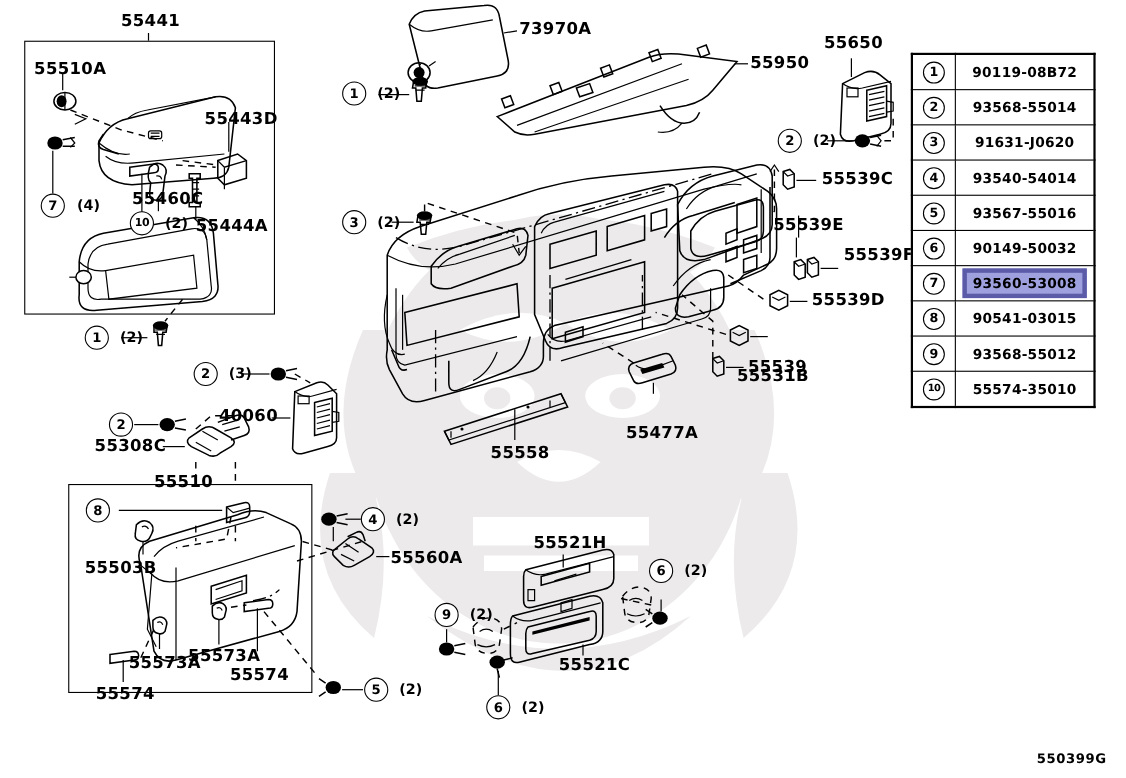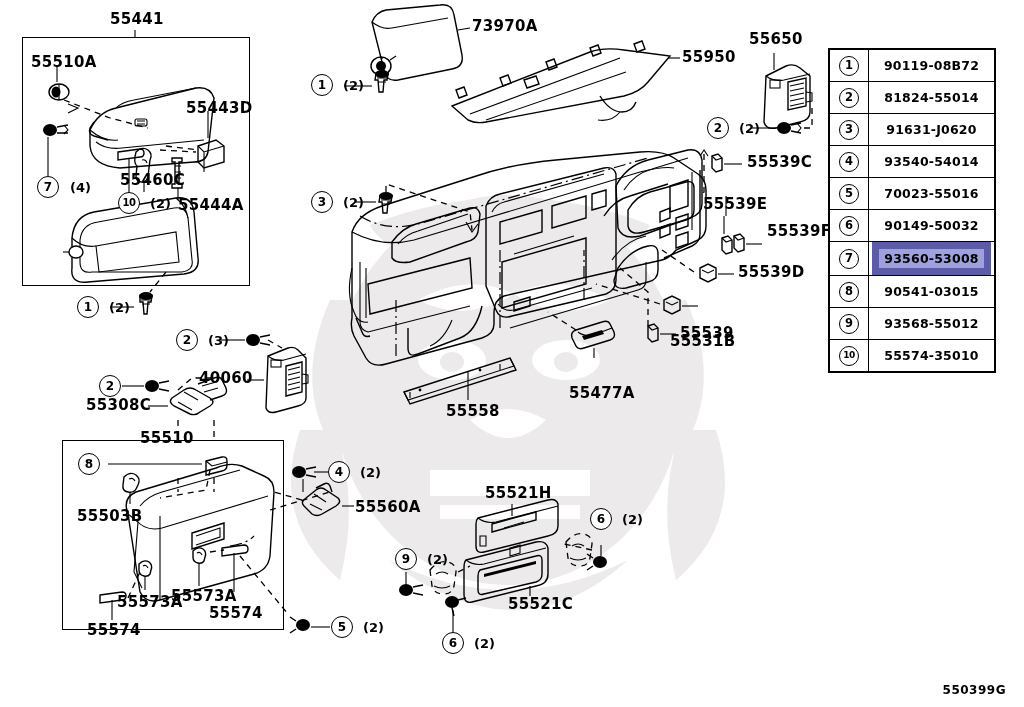--- a/index.html
+++ b/index.html
@@ -89,21 +89,21 @@
     justify-content: center;
     font-size: 11.5px;
     font-weight: bold;
     box-sizing: border-box;
     line-height: 1;
   }
   .tblcircle.wide { font-size: 9px; letter-spacing: -0.6px; }
   .pn-hl {
     display: inline-block;
     background: #9fa0de;
-    border: 7px solid #0f172a;
+    border: 4px solid #0f172a;
     padding: 2px 5px;
     color: #000;
   }
   
   .groupbox {
     position: absolute;
     border: 1.6px solid #000;
     background: transparent;
     box-sizing: border-box;
   }
@@ -643,33 +643,33 @@
   <div class="qty" style="left:474px; top:637px;">(2)</div>
 
   <table id="parts-table">
     <tbody>
         <tr>
           <td class="numcell"><span class="tblcircle">1</span></td>
           <td>90119-08B72</td>
         </tr>
         <tr>
           <td class="numcell"><span class="tblcircle">2</span></td>
-          <td>81824-55014</td>
+          <td>93568-55014</td>
         </tr>
         <tr>
           <td class="numcell"><span class="tblcircle">3</span></td>
           <td>91631-J0620</td>
         </tr>
         <tr>
           <td class="numcell"><span class="tblcircle">4</span></td>
           <td>93540-54014</td>
         </tr>
         <tr>
           <td class="numcell"><span class="tblcircle">5</span></td>
-          <td>70023-55016</td>
+          <td>93567-55016</td>
         </tr>
         <tr>
           <td class="numcell"><span class="tblcircle">6</span></td>
           <td>90149-50032</td>
         </tr>
         <tr>
           <td class="numcell"><span class="tblcircle">7</span></td>
           <td><span class="pn-hl" style="background: rgb(159, 160, 222); border-color: rgb(91, 91, 168);">93560-53008</span></td>
         </tr>
         <tr>

